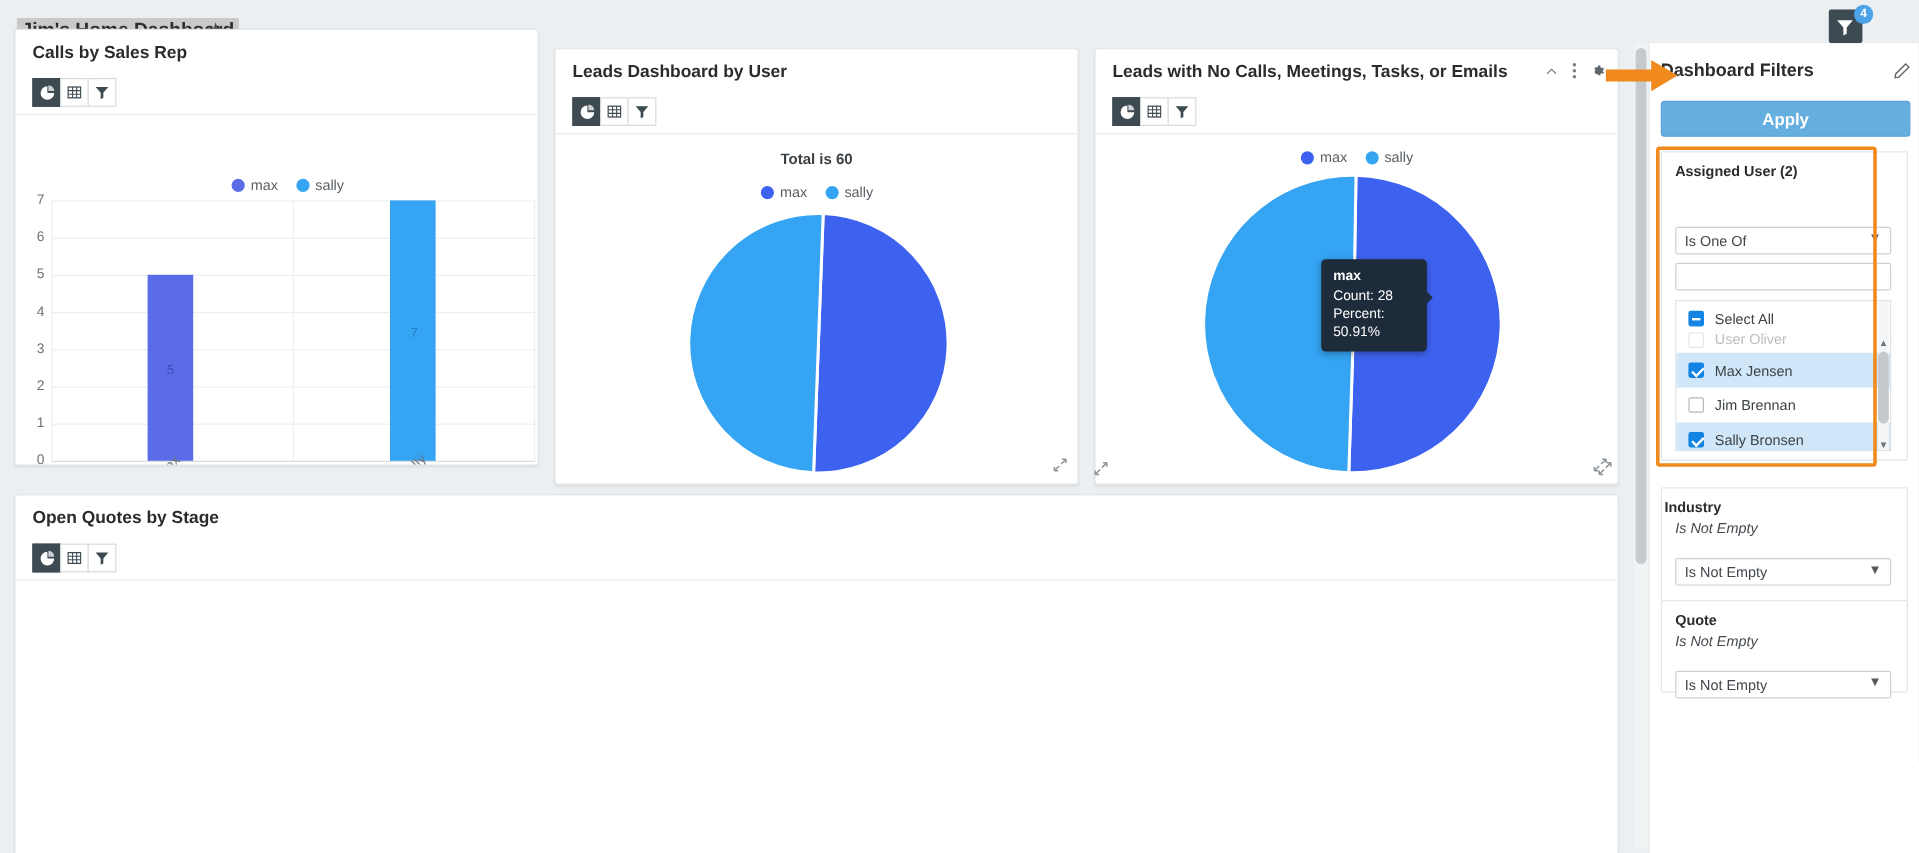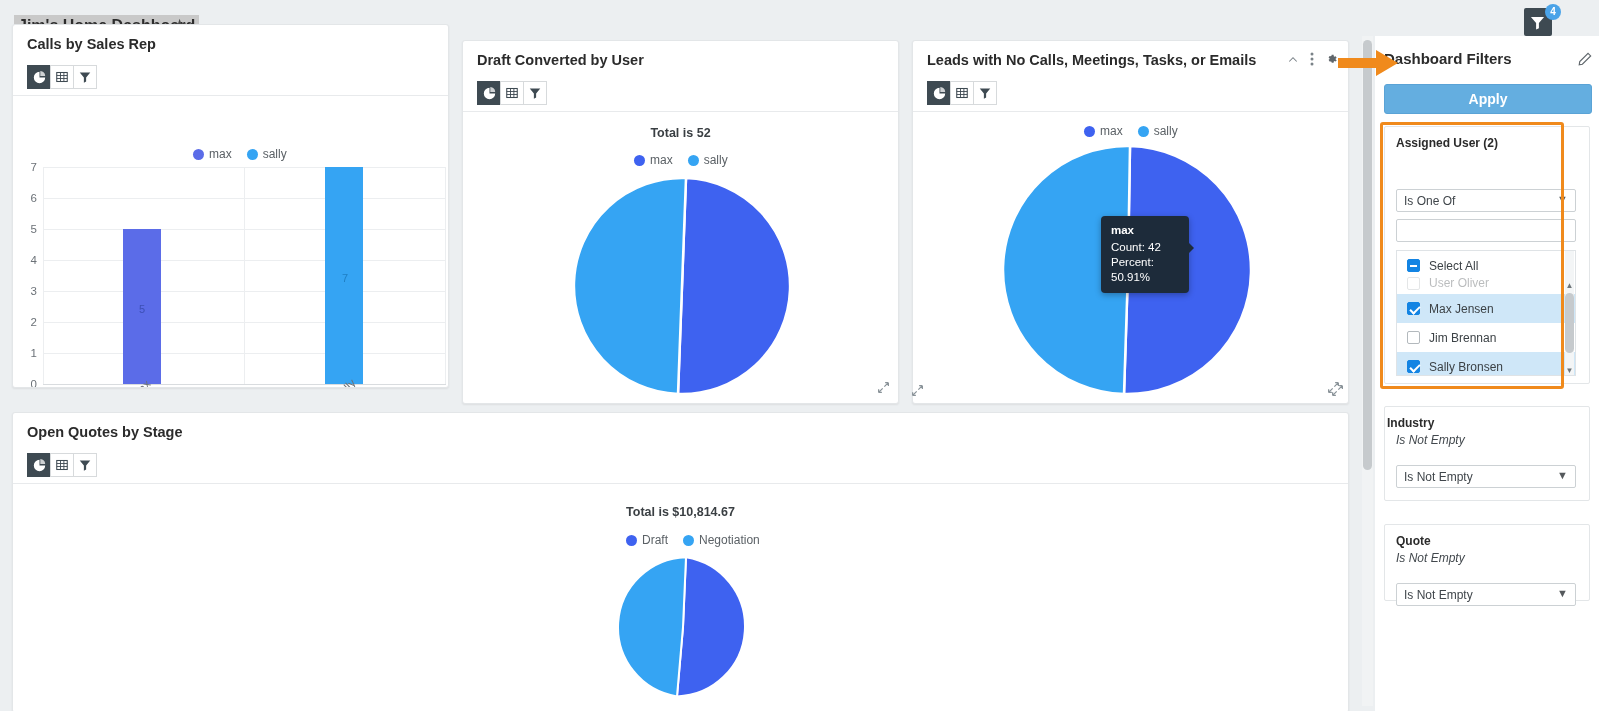--- a/index.html
+++ b/index.html
@@ -225,21 +225,21 @@
 
       <div class="bar" style="left:312px;top:72px;width:38px;height:217px;background:#35a4f3;"></div>
       <div class="bar-value" style="left:329px;top:177px;color:#1f7fc4;">7</div>
 
       <div class="cat-label" style="left:116px;top:298px;">max</div>
       <div class="cat-label" style="left:320px;top:298px;">sally</div>
     </div>
   </div>
 
   <div class="panel" style="left:462px;top:40px;width:435px;height:362px;">
-    <div class="panel-title">Draft Converted by User</div>
+    <div class="panel-title">Leads Dashboard by User</div>
     <div class="panel-tools">
       <div class="tool-btn">
         <svg width="13" height="13" viewBox="0 0 16 16">
             <path d="M8 1a7 7 0 107 7H8z" fill="#ffffff"></path>
             <path d="M9 0v6h6A6.5 6.5 0 009 0z" fill="#ffffff" opacity="0.75"></path>
           </svg>
       </div>
       <div class="tool-btn">
         <svg width="12" height="12" viewBox="0 0 16 16">
             <rect x="1" y="2" width="14" height="12" fill="none" stroke="#3e4a52" stroke-width="1.4"></rect>
@@ -251,21 +251,21 @@
       </div>
       <div class="tool-btn">
         <svg width="12" height="12" viewBox="0 0 16 16">
             <path d="M1 2h14l-5.5 6.5V14l-3 1.5V8.5z" fill="#3e4a52"></path>
           </svg>
       </div>
     </div>
     <div class="panel-sep" style="top:70px;width:435px;"></div>
 
     <div class="chart-area" style="left:0;top:70px;width:435px;height:291px;">
-      <div class="total-line" style="left:0;top:15px;width:435px;text-align:center;">Total is 52</div>
+      <div class="total-line" style="left:0;top:15px;width:435px;text-align:center;">Total is 60</div>
       <div class="legend" style="left:171px;top:42px;">
         <div class="item">
             <span class="dot" style="background:#3e62f0"></span>
             <span>max</span>
           </div>
         <div class="item">
             <span class="dot" style="background:#35a4f3"></span>
             <span>sally</span>
           </div>
       </div>
@@ -337,21 +337,21 @@
             <span>sally</span>
           </div>
       </div>
       <svg style="position:absolute;left:90px;top:34px;" width="250" height="250" viewBox="0 0 250 250">
         <path d="M125 125 L127 1 A124 124 0 0 1 121 249 Z" fill="#3e62f0" stroke="#ffffff" stroke-width="2.5"></path>
         <path d="M125 125 L121 249 A124 124 0 0 1 127 1 Z" fill="#35a4f3" stroke="#ffffff" stroke-width="2.5"></path>
       </svg>
 
       <div class="tooltip" style="left:188px;top:105px;width:68px;">
         <div class="tt-title">max</div>
-        <div>Count: 42</div>
+        <div>Count: 28</div>
         <div>Percent: 50.91%</div>
       </div>
     </div>
     <div class="resize-icon" style="left:414px;top:340px;">
       <svg width="13" height="13" viewBox="0 0 16 16">
           <path d="M14 2L9 7M14 2h-4M14 2v4M2 14l5-5M2 14h4M2 14v-4" stroke="#8a9399" stroke-width="1.5" fill="none"></path>
         </svg>
     </div>
   </div>
 
@@ -385,37 +385,20 @@
           </svg>
       </div>
       <div class="tool-btn">
         <svg width="12" height="12" viewBox="0 0 16 16">
             <path d="M1 2h14l-5.5 6.5V14l-3 1.5V8.5z" fill="#3e4a52"></path>
           </svg>
       </div>
     </div>
     <div class="panel-sep" style="top:70px;width:1335px;"></div>
 
-    <div class="chart-area" style="left:0;top:70px;width:1335px;height:229px;">
-      <div class="total-line" style="left:0;top:22px;width:1335px;text-align:center;">Total is $10,814.67</div>
-      <div class="legend" style="left:613px;top:50px;">
-        <div class="item">
-            <span class="dot" style="background:#3e62f0"></span>
-            <span>Draft</span>
-          </div>
-        <div class="item">
-            <span class="dot" style="background:#35a4f3"></span>
-            <span>Negotiation</span>
-          </div>
-      </div>
-      <svg style="position:absolute;left:600px;top:74px;" width="140" height="140" viewBox="0 0 140 140">
-        <path d="M70 70 L73 0.3 A70 70 0 0 1 64 139.4 Z" fill="#3e62f0" stroke="#ffffff" stroke-width="2"></path>
-        <path d="M70 70 L64 139.4 A70 70 0 0 1 73 0.3 Z" fill="#35a4f3" stroke="#ffffff" stroke-width="2"></path>
-      </svg>
-    </div>
   </div>
 
   <div class="dash-scrollbar"></div>
   <div class="dash-scrollthumb"></div>
 
   <div class="filters">
     <div class="filters-head">Dashboard Filters</div>
     <div class="pencil-icon">
       <svg width="14" height="14" viewBox="0 0 16 16">
           <path d="M11.5 1.5l3 3L5 14l-3.6.6L2 11z" fill="none" stroke="#5f666b" stroke-width="1.3"></path>
@@ -466,21 +449,21 @@
 
     <div class="filter-card" style="top:370px;height:95px;">
       <div class="f-label" style="left:2px;top:9px;">Industry</div>
       <div class="f-desc" style="left:11px;top:26px;"><i>Is Not Empty</i></div>
       <div class="select-box" style="left:11px;top:58px;">
         <span class="sv">Is Not Empty</span>
         <span class="chev">▼</span>
       </div>
     </div>
 
-    <div class="filter-card" style="top:488px;height:77px;">
+    <div class="filter-card" style="top:464px;height:77px;">
       <div class="f-label" style="left:11px;top:9px;">Quote</div>
       <div class="f-desc" style="left:11px;top:26px;"><i>Is Not Empty</i></div>
       <div class="select-box" style="left:11px;top:58px;">
         <span class="sv">Is Not Empty</span>
         <span class="chev">▼</span>
       </div>
     </div>
   </div>
 
   <svg class="orange-arrow" viewBox="0 0 60 26">

